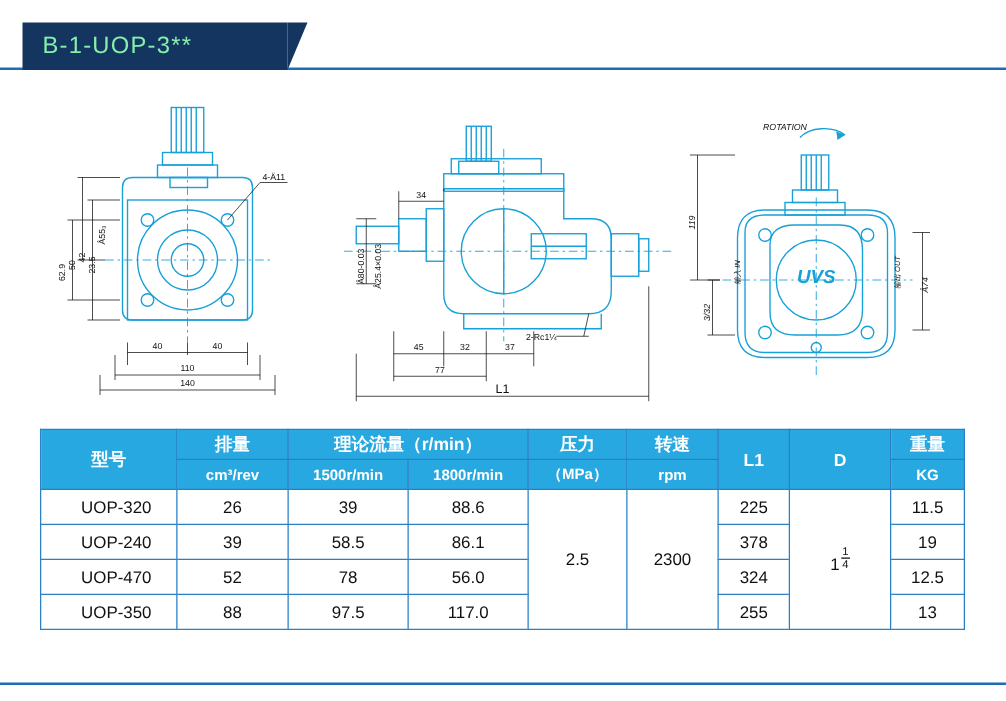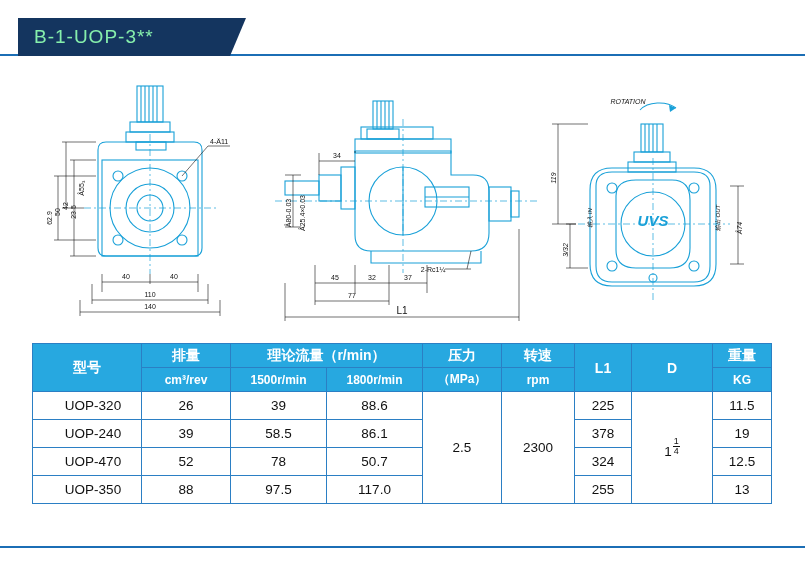--- a/index.html
+++ b/index.html
@@ -395,21 +395,21 @@
           <td>39</td>
           <td>58.5</td>
           <td>86.1</td>
           <td>378</td>
           <td>19</td>
         </tr>
         <tr>
           <td class="model">UOP-470</td>
           <td>52</td>
           <td>78</td>
-          <td>50.7</td>
+          <td>56.0</td>
           <td>324</td>
           <td>12.5</td>
         </tr>
         <tr>
           <td class="model">UOP-350</td>
           <td>88</td>
           <td>97.5</td>
           <td>117.0</td>
           <td>255</td>
           <td>13</td>

